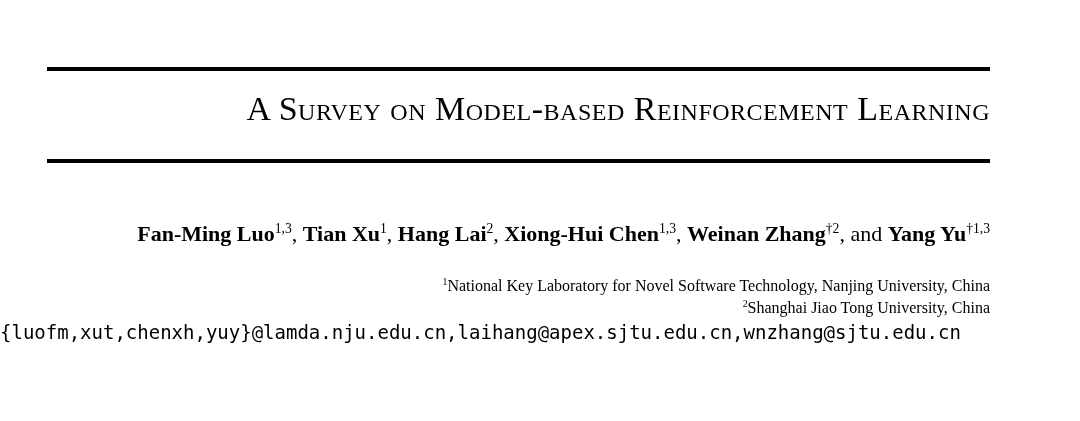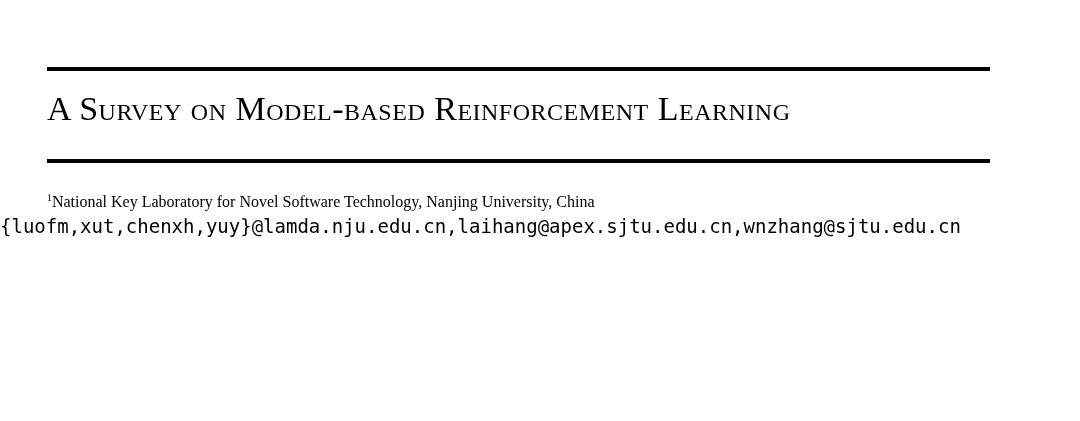--- a/index.html
+++ b/index.html
@@ -13,21 +13,21 @@
     position: relative;
   }
   .page {
     width: 1080px;
     height: 421px;
     position: relative;
   }
   .content {
     margin-left: 47px;
     width: 943px;
-    text-align: left;
+    text-align: right;
   }
   .rule {
     height: 4px;
     background: #000000;
     width: 100%;
   }
   .rule-top { margin-top: 67px; }
   .rule-bottom { margin-top: 33px; }
   .title {
     margin-top: 21px;
@@ -65,18 +65,20 @@
   }
 </style>
 </head>
 <body>
 
 <div class="page">
   <div class="content">
     <div class="rule rule-top"></div>
     <h1 class="title">A Survey on Model-based Reinforcement Learning</h1>
     <div class="rule rule-bottom"></div>
+    <div class="authors"><b>Fan-Ming Luo</b><sup>1,3</sup>, <b>Tian Xu</b><sup>1</sup>, <b>Hang Lai</b><sup>2</sup>, <b>Xiong-Hui Chen</b><sup>1,3</sup>, <b>Weinan Zhang</b><sup>†2</sup>, and <b>Yang Yu</b><sup>†1,3</sup></div>
     <div class="affiliations">
         <div class="aff-line"><sup>1</sup>National Key Laboratory for Novel Software Technology, Nanjing University, China</div>
+        <div class="aff-line"><sup>2</sup>Shanghai Jiao Tong University, China</div>
       </div>
   </div>
   <div class="emails">{luofm,xut,chenxh,yuy}@lamda.nju.edu.cn,laihang@apex.sjtu.edu.cn,wnzhang@sjtu.edu.cn</div>
 </div>
 
 </body></html>

